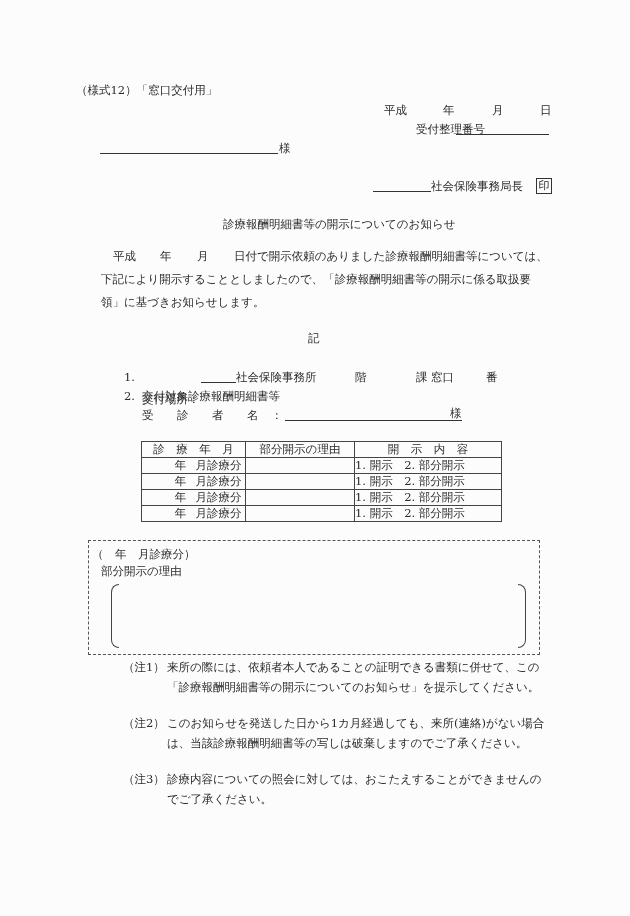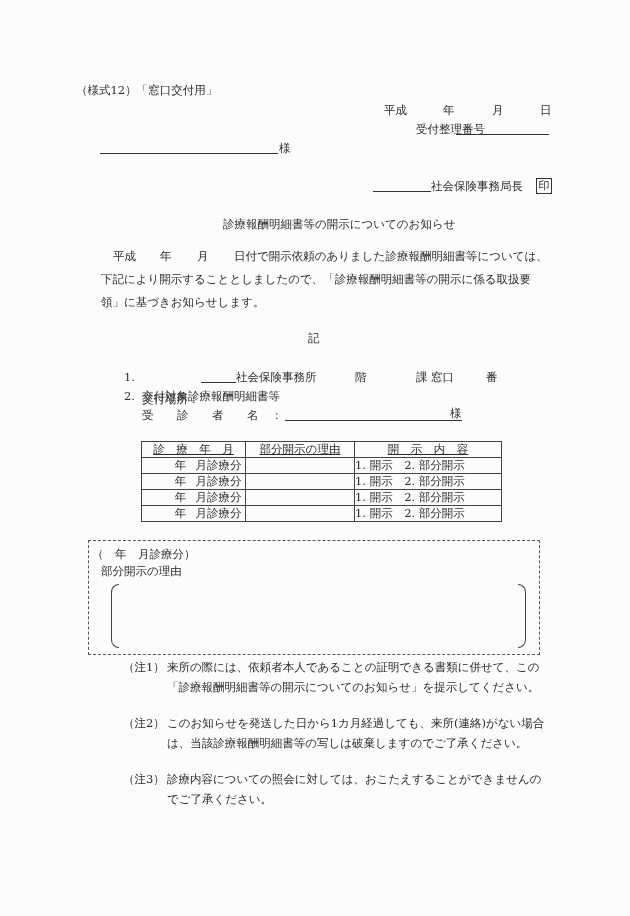--- a/index.html
+++ b/index.html
@@ -34,21 +34,21 @@
       font-size: 11.5px;
     }
     table.disclosure td, table.disclosure th {
       border: 1px solid #444;
       height: 15px;
       padding: 0;
       font-weight: normal;
       line-height: 15px;
       white-space: nowrap;
     }
-    table.disclosure th { letter-spacing: 0; text-decoration: underline; }
+    table.disclosure th { letter-spacing: 0; }
     .col1 { width: 103px; }
     .col2 { width: 108px; }
     .col3 { width: 146px; }
     .cell-period { text-align: center; padding-left: 20px !important; }
     .cell-period .y { display: inline-block; width: 30px; }
     .cell-choice { text-align: left; }
     .dashbox {
       position: absolute;
       left: 88px; top: 540px;
       width: 452px; height: 115px;

